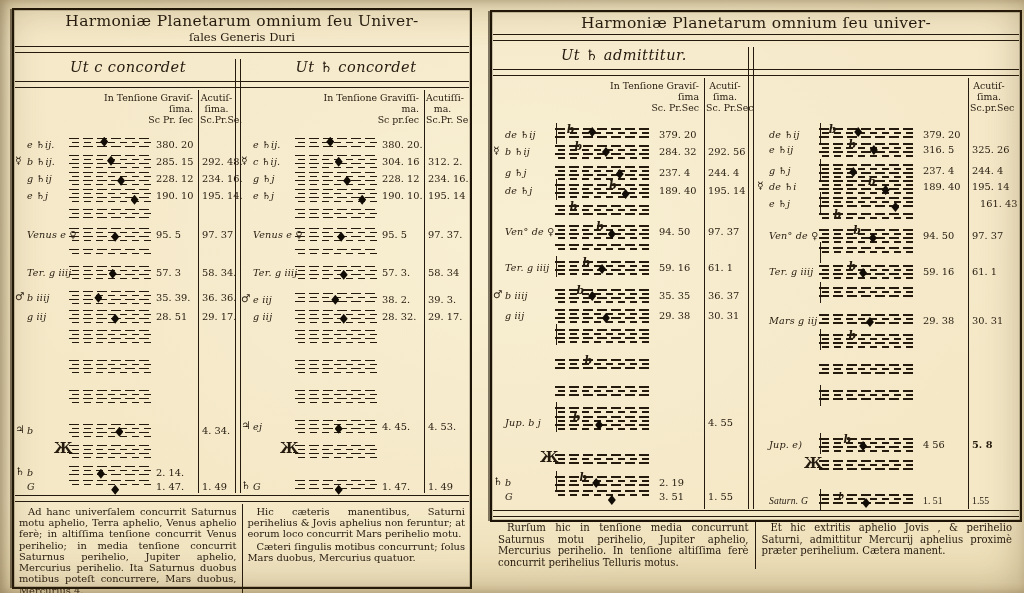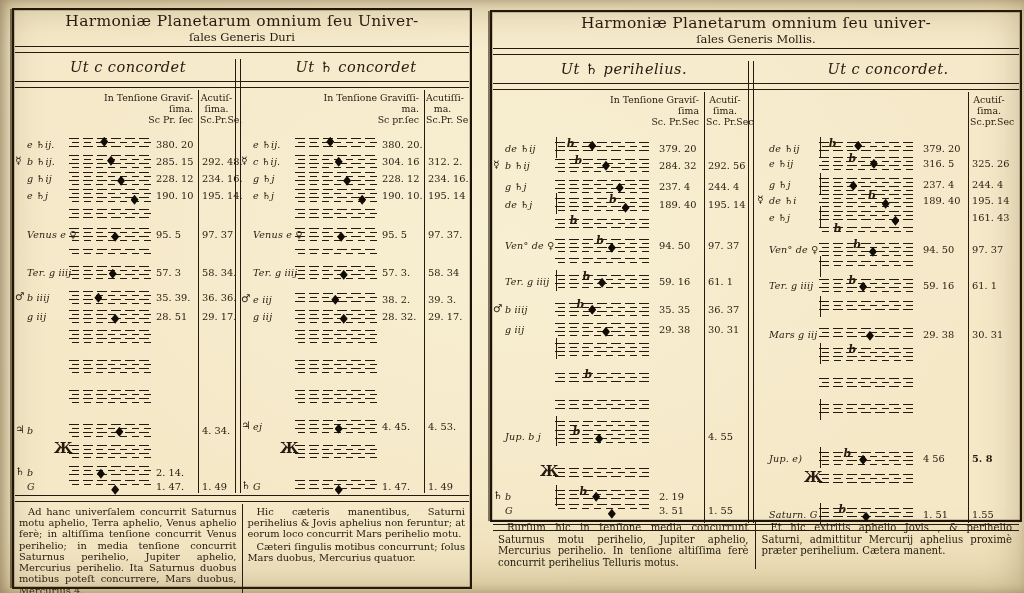--- a/index.html
+++ b/index.html
@@ -461,26 +461,24 @@
     <div class="fcol">
         <p>Hic cæteris manentibus, Saturni perihelius &amp; Jovis aphelius non feruntur; at eorum loco concurrit Mars perihelio motu.</p>
         <p>Cæteri ſingulis motibus concurrunt; ſolus Mars duobus, Mercurius quatuor.</p>
       </div>
   </div>
 </div>
 
 <div class="panel" id="panel-mollis">
   <div class="title">
     <div class="t1">Harmoniæ Planetarum omnium ſeu univer-</div>
-    <div class="t2">ſales Generis Mollis.</div>
   </div>
   <div class="hrule"></div>
   <div class="heads">
-    <div class="chead">Ut ♄ perihelius.</div>
-    <div class="chead">Ut c concordet.</div>
+    <div class="chead">Ut ♄ admittitur.</div>
   </div>
   <div class="hrule"></div>
   <div class="groups">
     <div class="vsep"></div>
     <div class="colgroup">
       <div class="asep" style="left:209px"></div>
       <div class="subhead">
         <div class="sh-grav" style="left:8px;width:196px">
             <div>In Tenſione Graviſ-</div>
             <div>ſima</div>
@@ -746,21 +744,21 @@
               <div class="sl"></div>
               <div class="sl b"></div>
               <div class="sl"></div>
               <div class="sl b"></div>
               <span class="flat" style="left: 49px;">b</span>
               <span class="note" style="left: 62.64px; top: 5px;"></span>
             </div>
           </div>
           <div class="srow" style="top: 73px; height: 18px;">
             <span class="lb">e ♄j</span>
-            <span class="av" style="left: 213px;">161. 43</span>
+            <span class="av" style="left: 221px;">161. 43</span>
             <div class="stf" style="left: 60px; width: 98px;">
               <div class="sl"></div>
               <div class="sl b"></div>
               <div class="sl"></div>
               <span class="stem"></span>
               <span class="note" style="left: 72.44px; top: 5px;"></span>
             </div>
           </div>
           <div class="srow" style="top: 89px; height: 18px;">
             <div class="stf" style="left: 60px; width: 98px;">
@@ -861,21 +859,21 @@
             </div>
           </div>
           <div class="srow" style="top: 336px; height: 18px;">
             <div class="stf" style="left: 60px; width: 98px;">
               <div class="sl"></div>
               <div class="sl b"></div>
               <div class="sl"></div>
               <span class="clefg">Ж</span>
             </div>
           </div>
-          <div class="srow" style="top: 370px; height: 18px;">
+          <div class="srow" style="top: 370px; height: 18px; font-family: Liberation Serif, serif;">
             <span class="lb">Saturn. G</span>
             <span class="gv" style="left: 164px;">1. 51</span>
             <span class="av" style="left: 213px;">1.55</span>
             <div class="stf" style="left: 60px; width: 98px;">
               <div class="sl"></div>
               <div class="sl b"></div>
               <div class="sl"></div>
               <span class="stem"></span>
               <span class="flat" style="left: 19.6px;">b</span>
               <span class="note" style="left: 43.04px; top: 4px;"></span>

